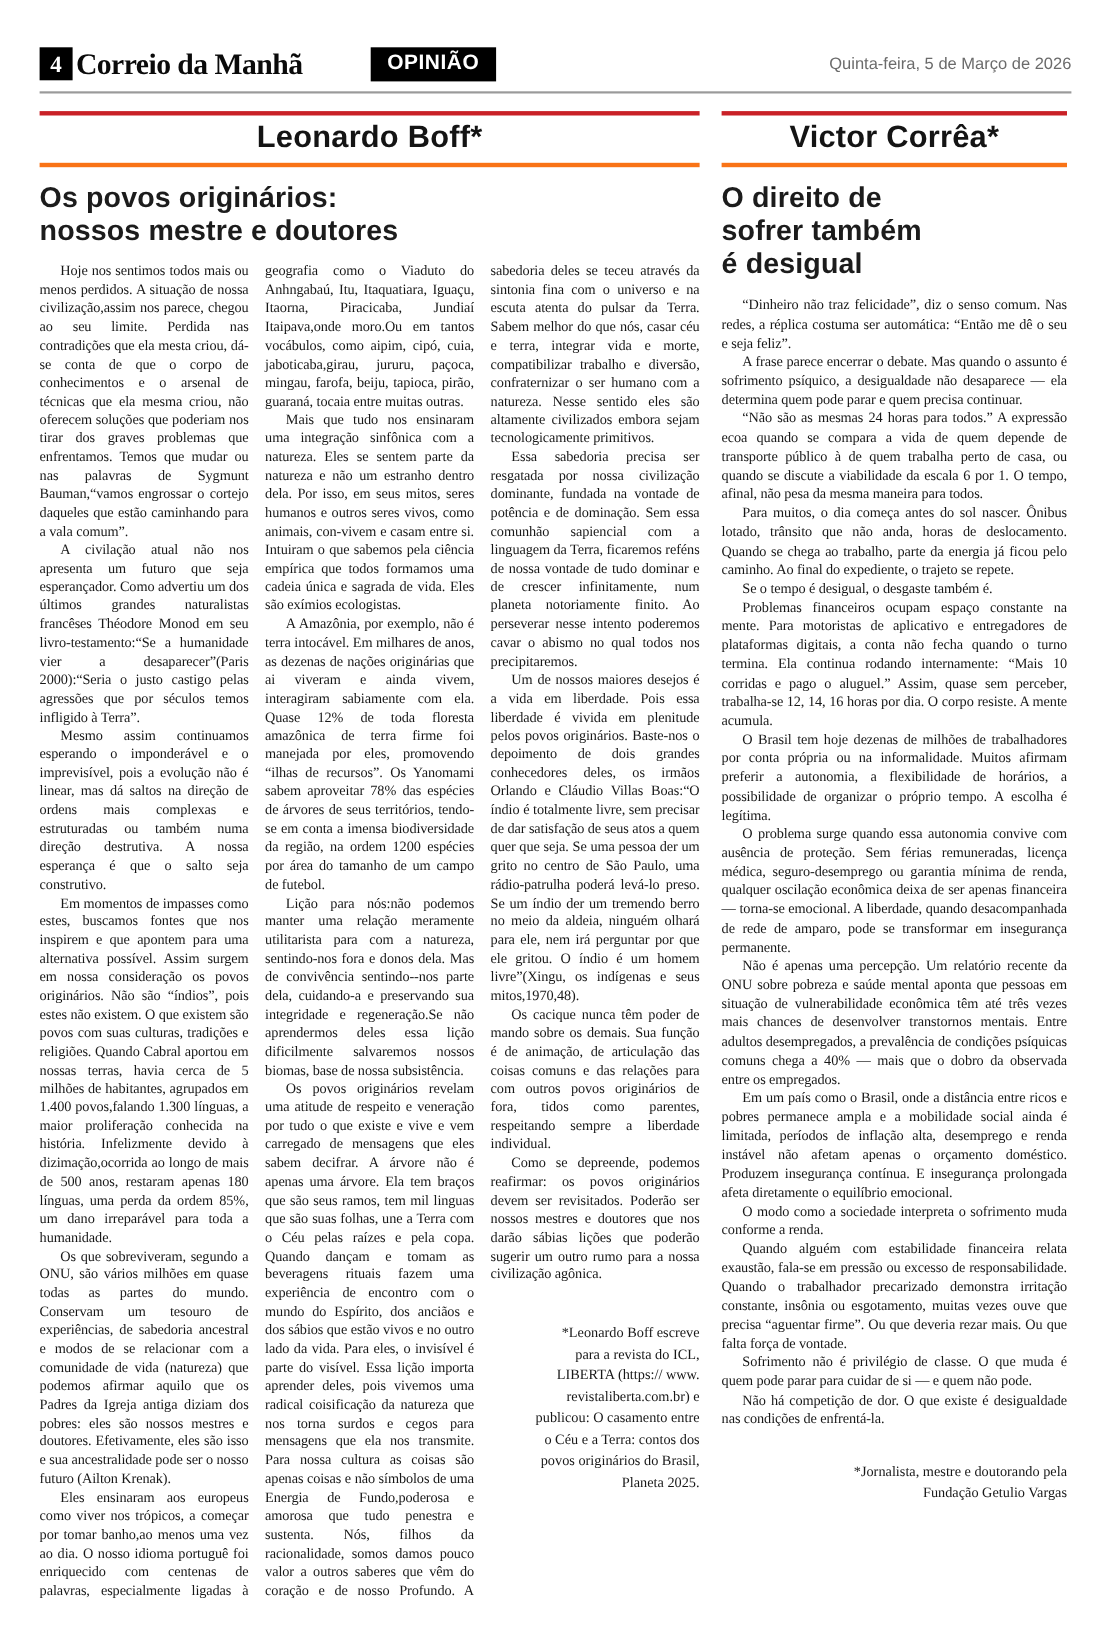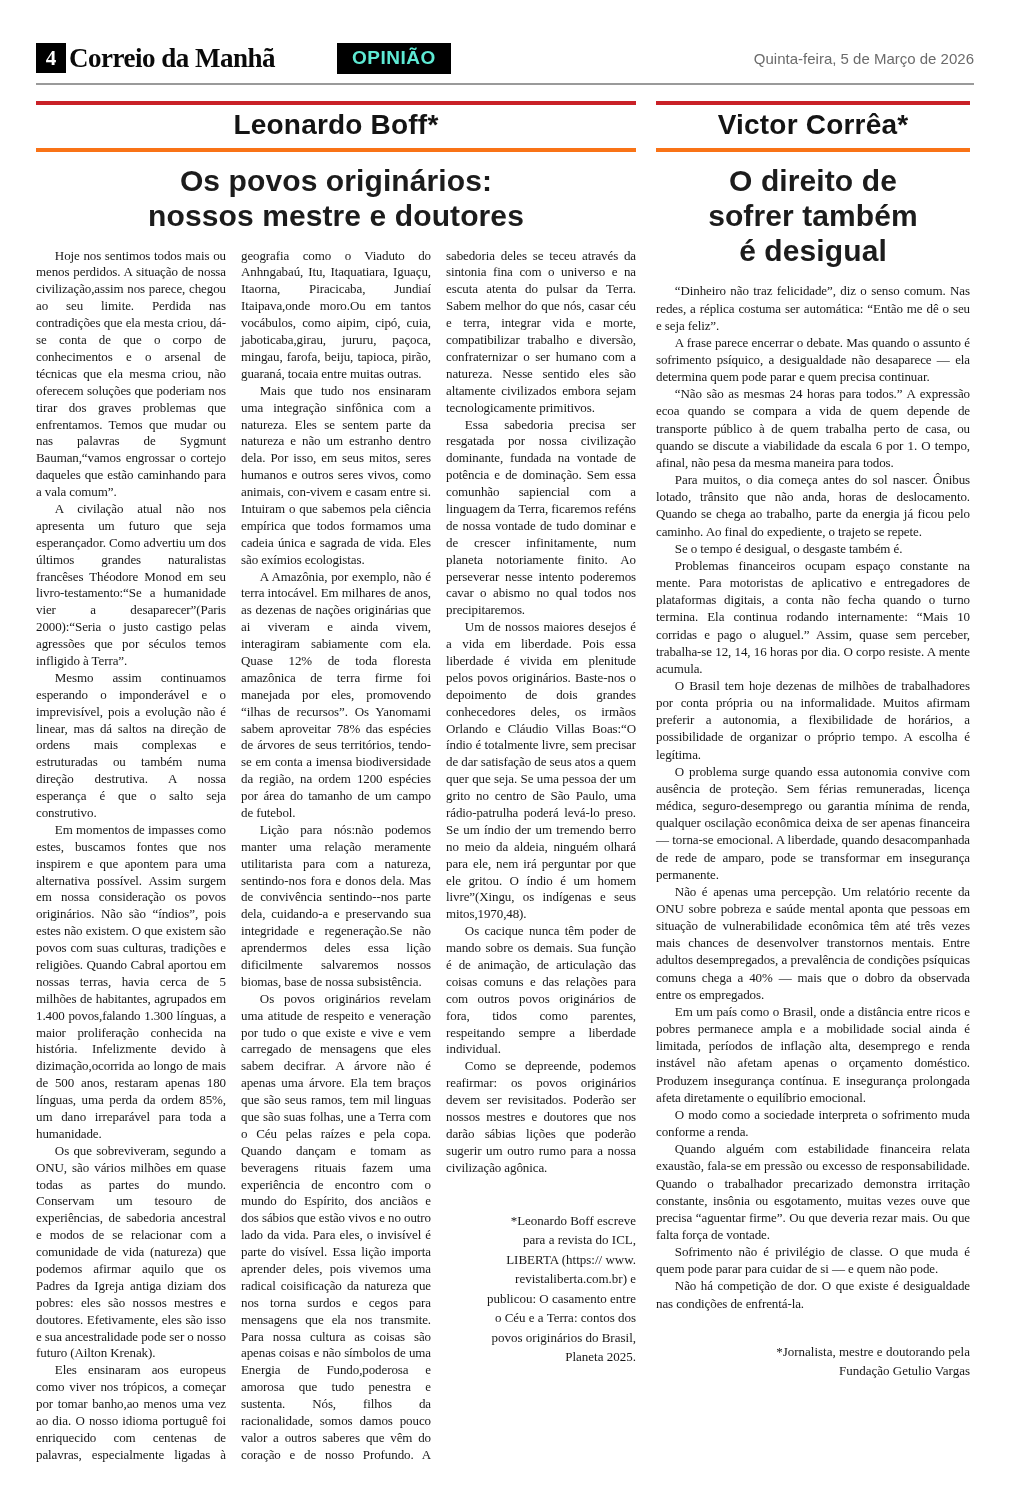--- a/index.html
+++ b/index.html
@@ -14,21 +14,21 @@
   .page-num{
     background:#000;color:#fff;width:30px;height:30px;flex:0 0 30px;
     display:flex;align-items:center;justify-content:center;
     font-family:"Liberation Serif",serif;font-weight:bold;font-size:21px;
   }
   .masthead{
     font-family:Liberation Serif, serif;font-weight:bold;font-size:27px;
     letter-spacing:-0.5px;margin-left:3px;color:#0a0a0a;white-space:nowrap;
   }
   .section-tag{
-    background:#000;color:#5eead4;font-family:"Liberation Sans",sans-serif;
+    background:#000;color:#ffffff;font-family:"Liberation Sans",sans-serif;
     font-weight:bold;font-size:19px;letter-spacing:0.5px;
     padding:4px 15px 5px;margin-left:62px;white-space:nowrap;
   }
   .date{
     margin-left:auto;font-family:"Liberation Sans",sans-serif;
     font-size:15px;color:#6b6b6b;white-space:nowrap;
   }
   .header-rule{border-bottom:2px solid #9a9a9a;margin-top:9px;}
 
   
@@ -39,21 +39,21 @@
   .byline-box{
     border-top:4px solid #c92127;border-bottom:4px solid #f97316;
     text-align:center;padding:4px 0 7px;
   }
   .byline{
     font-family:"Liberation Sans",sans-serif;font-weight:bold;
     font-size:28px;color:#141414;letter-spacing:0.2px;
   }
   .headline{
     font-family:"Liberation Sans",sans-serif;font-weight:bold;
-    font-size:30px;line-height:1.16;text-align:center;color:#1c1c1c;
+    font-size:26px;line-height:1.16;color:#1c1c1c;
     margin-top:12px;letter-spacing:0.1px;
   }
   .headline div{white-space:nowrap;}
 
   .body-text{font-size:13px;line-height:1.3;text-align:justify;letter-spacing:-0.1px;color:#171717;}
   .body-text p{margin:0;text-indent:1.45em;}
 
   .left-cols{
     margin-top:14px;height:1224px;overflow:hidden;
     column-count:3;column-gap:15px;column-fill:auto;

